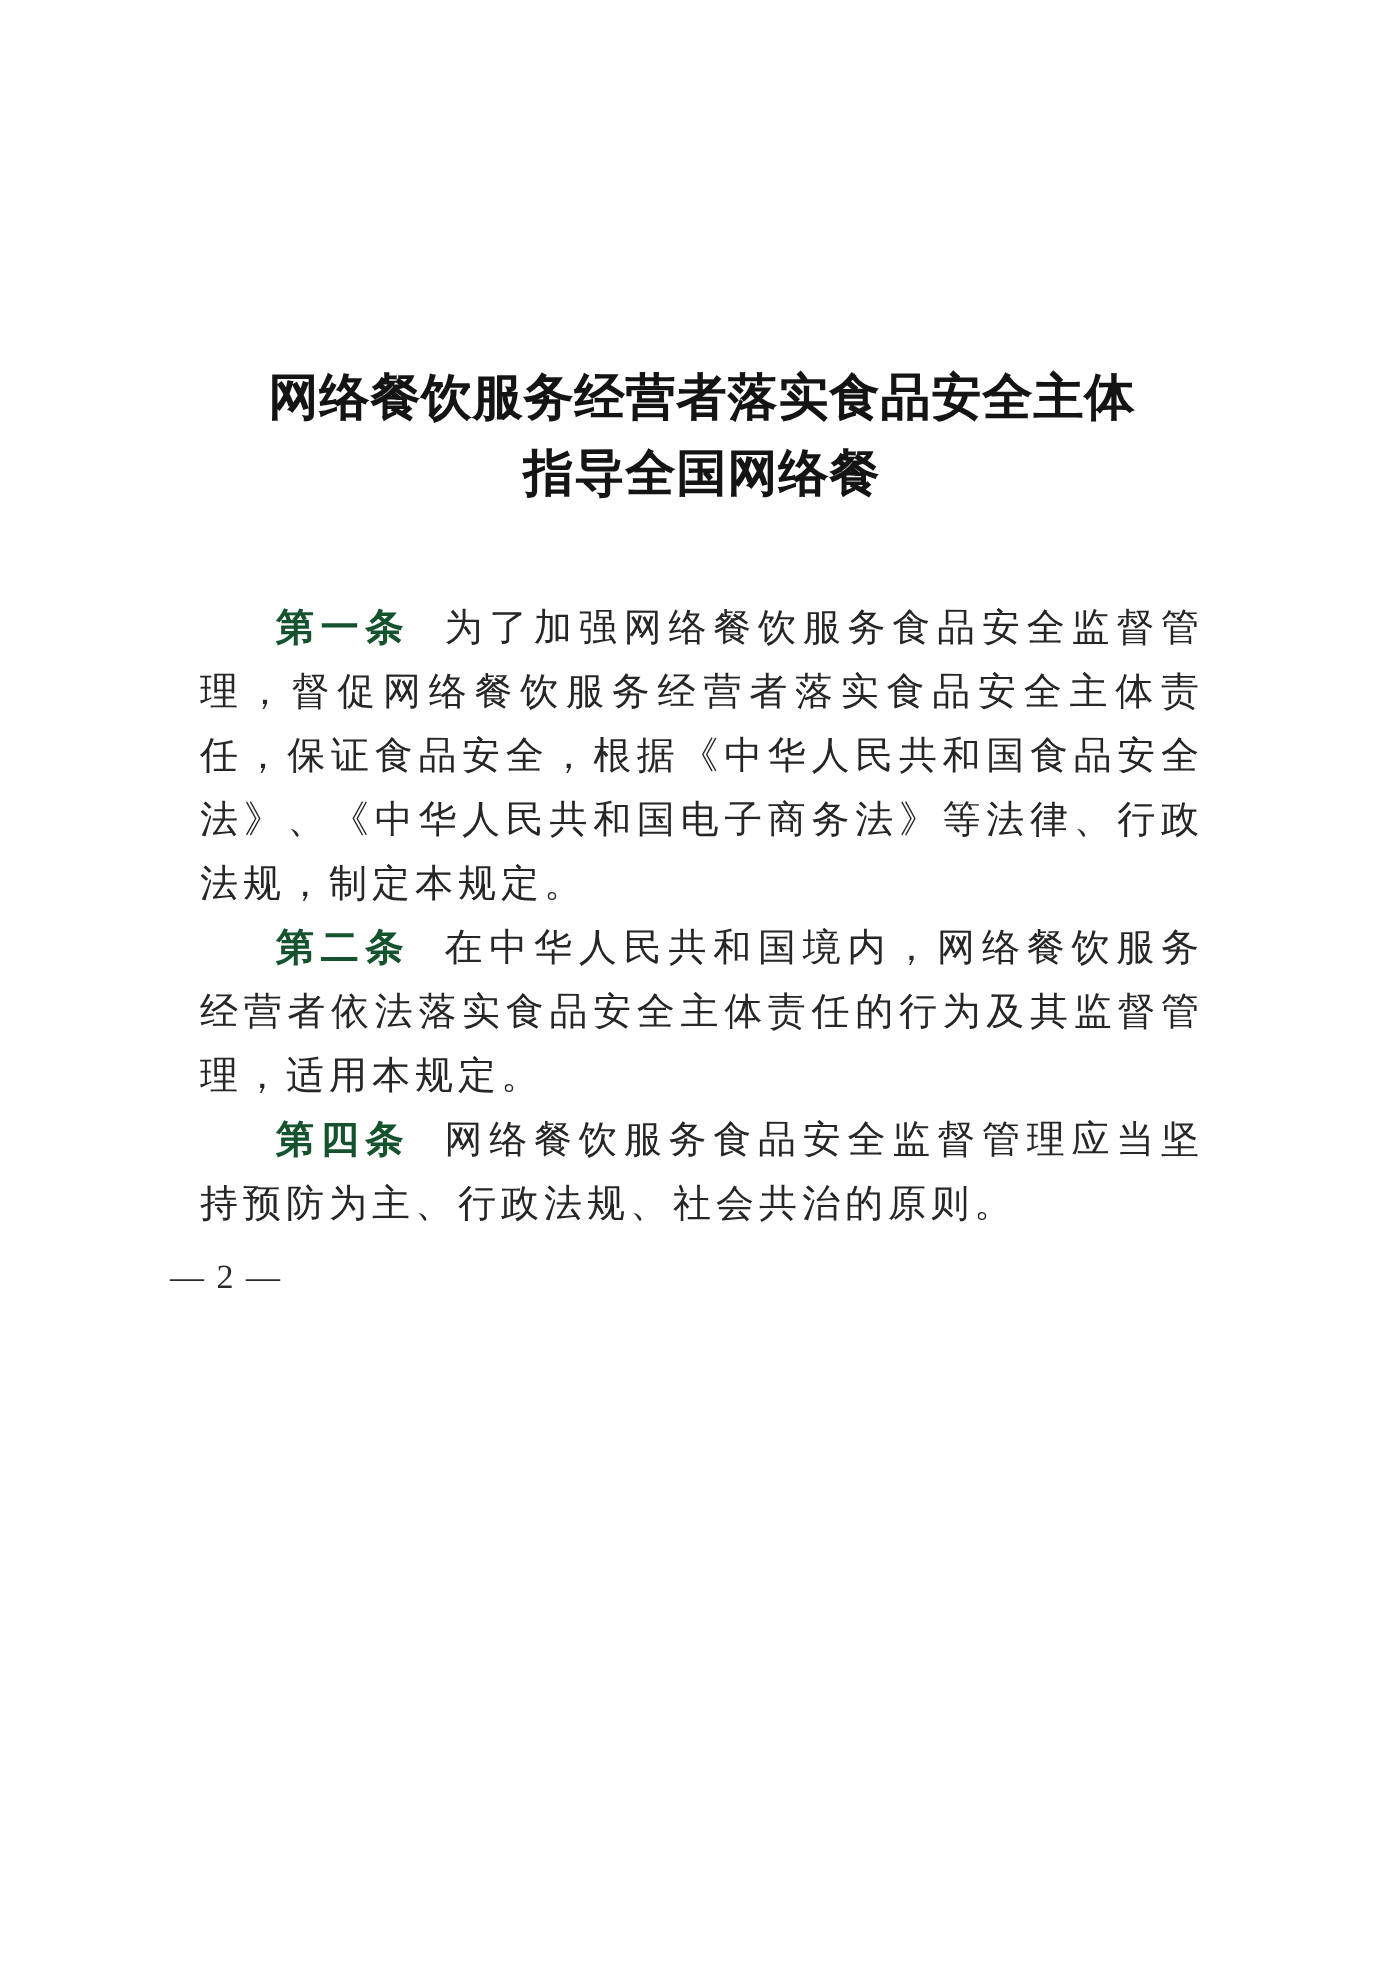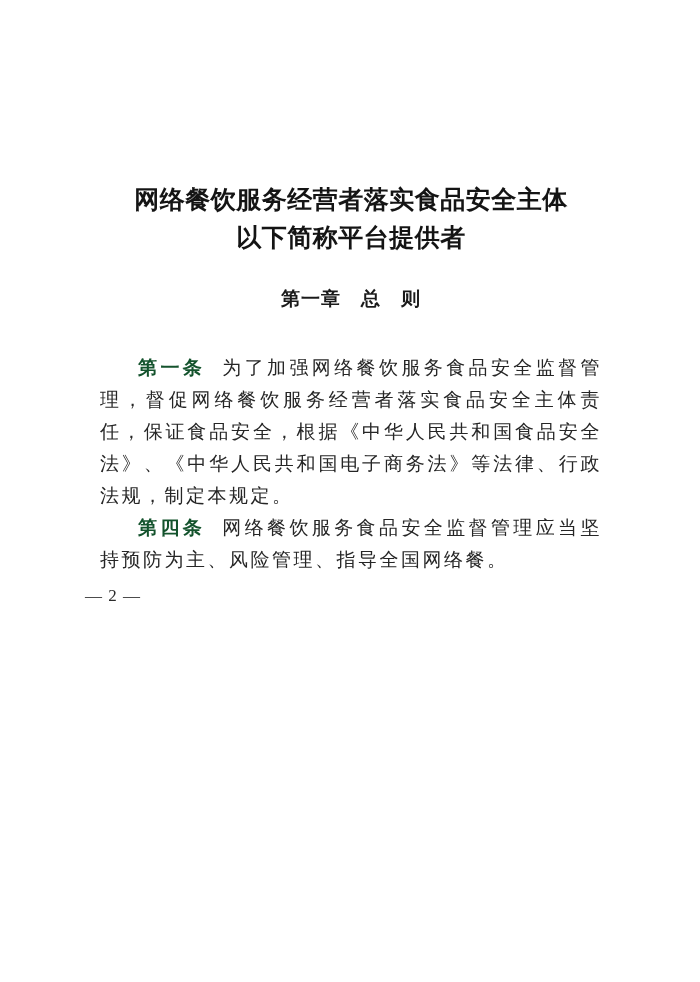--- a/index.html
+++ b/index.html
@@ -67,32 +67,32 @@
     color: #2b2b2b;
   }
 </style>
 </head>
 <body>
 
 <div class="page">
 
   <h1 class="doc-title">
     <span class="title-line">网络餐饮服务经营者落实食品安全主体</span>
-    <span class="title-line">以下简称平台提供者</span>
+    <span class="title-line">指导全国网络餐</span>
   </h1>
 
-  <h2 class="chapter-heading">第一章　总　则</h2>
 
   <div class="doc-body">
 
     <p class="para"><span class="art-label">第一条</span><span>为了加强网络餐饮服务食品安全监督管理，督促网络餐饮服务经营者落实食品安全主体责任，保证食品安全，根据《中华人民共和国食品安全法》、《中华人民共和国电子商务法》等法律、行政法规，制定本规定。</span></p>
 
+    <p class="para"><span class="art-label">第二条</span><span>在中华人民共和国境内，网络餐饮服务经营者依法落实食品安全主体责任的行为及其监督管理，适用本规定。</span></p>
 
 
 
-    <p class="para"><span class="art-label">第四条</span><span>网络餐饮服务食品安全监督管理应当坚持预防为主、风险管理、指导全国网络餐。</span></p>
+    <p class="para"><span class="art-label">第四条</span><span>网络餐饮服务食品安全监督管理应当坚持预防为主、行政法规、社会共治的原则。</span></p>
 
 
   </div>
 
   <div class="page-number">— 2 —</div>
 
 </div>
 
 </body></html>

